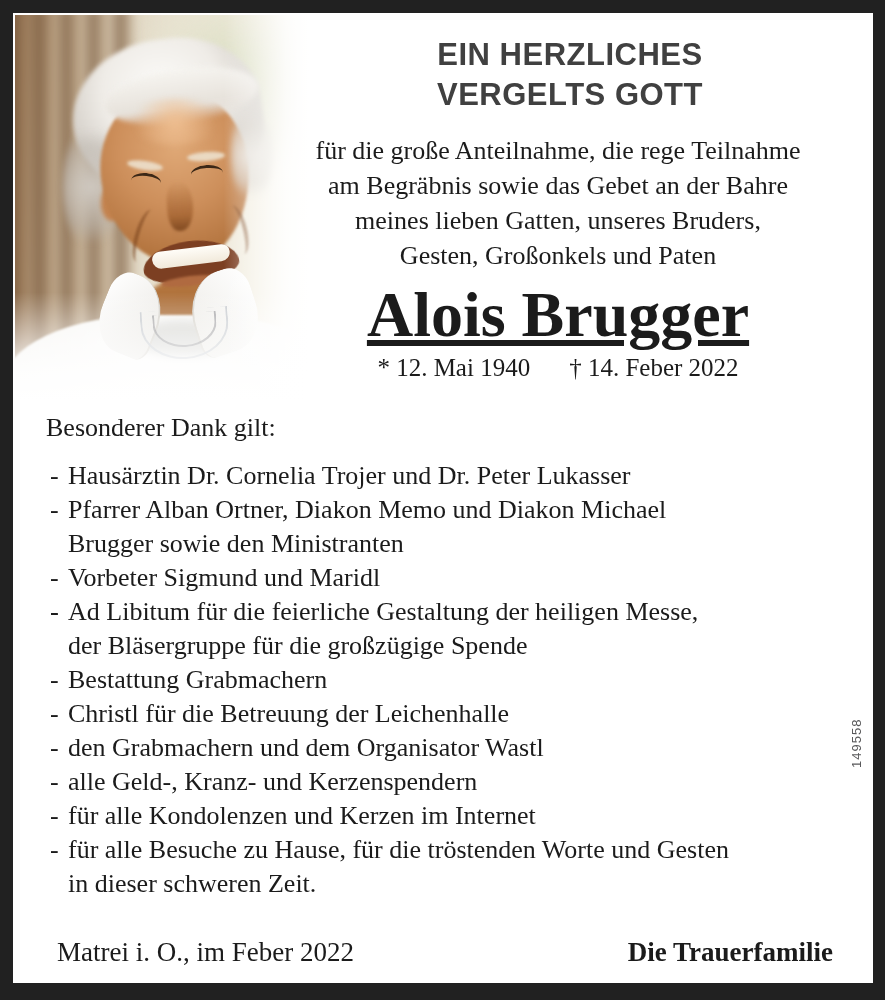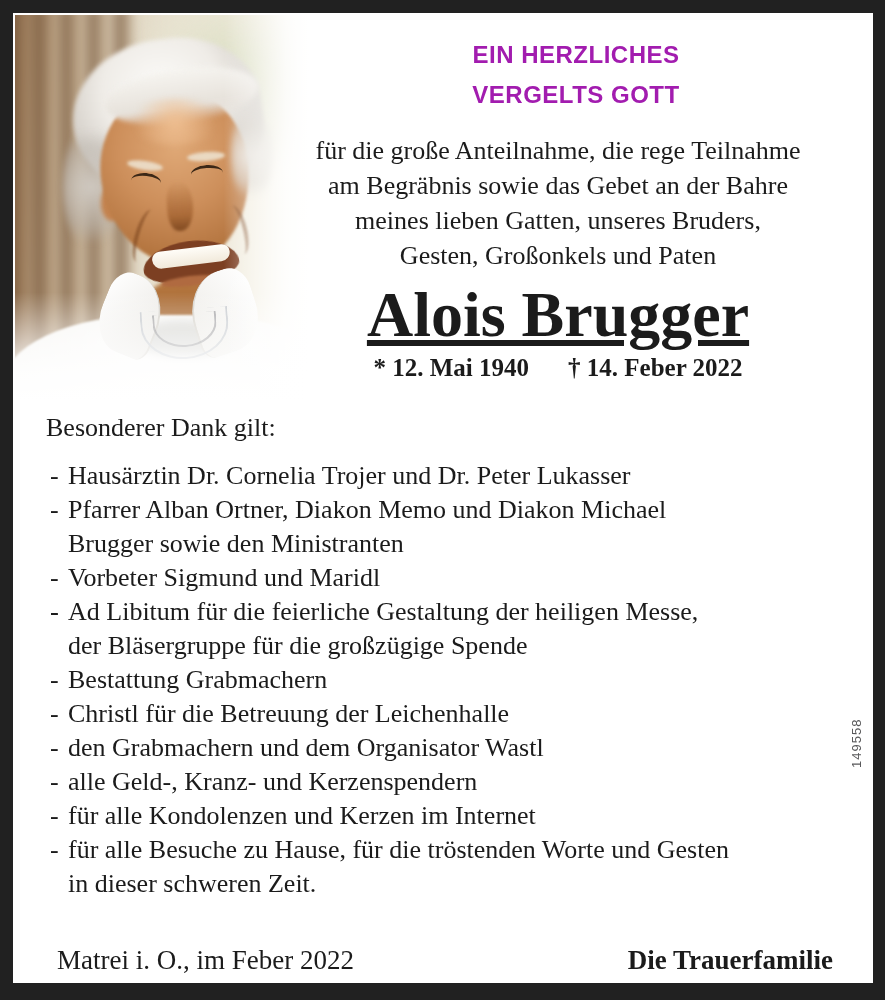--- a/index.html
+++ b/index.html
@@ -40,36 +40,36 @@
   .ph-collar-right{left:176px;top:256px;width:64px;height:82px;background:linear-gradient(245deg,#ffffff,#eceae5);border-left:2px solid #d8d5ce;border-radius:60% 30% 50% 20%;transform:rotate(-18deg);}
   .ph-collar-shadow{left:120px;top:306px;width:96px;height:36px;border-radius:50%;background:rgba(150,148,140,.35);filter:blur(5px);}
   .ph-chain{left:126px;top:294px;width:84px;height:48px;border:2.5px solid rgba(195,200,205,.95);border-top:none;border-radius:0 0 50% 50%/0 0 70% 70%;transform:rotate(-4deg);}
   .ph-chain2{left:138px;top:298px;width:60px;height:32px;border:2px solid rgba(120,120,125,.6);border-top:none;border-radius:0 0 50% 50%/0 0 70% 70%;transform:rotate(-4deg);}
   .ph-fade{inset:0;background:
     linear-gradient(90deg,rgba(255,255,255,0) 70%,rgba(255,255,255,.85) 91%,#fff 99%),
     linear-gradient(180deg,rgba(255,255,255,0) 72%,rgba(255,255,255,.9) 93%,#fff 100%);}
 
   
   .right-col{position:absolute;left:270px;top:0;width:550px;text-align:center;}
-  .headline{position:absolute;top:22px;left:18px;width:100%;
-    font-family:"Liberation Sans",sans-serif;font-weight:700;font-size:24px;line-height:40px;
-    letter-spacing:.5px;color:#a21caf;}
+  .headline{position:absolute;top:22px;left:12px;width:100%;
+    font-family:"Liberation Sans",sans-serif;font-weight:700;font-size:31px;line-height:40px;
+    letter-spacing:.5px;color:#404040;}
   .intro{position:absolute;top:120px;left:0;width:100%;font-size:26px;line-height:35px;}
   .intro div{white-space:nowrap;}
   .name{position:absolute;top:270px;left:0;width:100%;font-weight:700;font-size:64px;line-height:64px;text-decoration:underline;}
-  .dates{position:absolute;top:340px;left:0;width:100%;font-weight:700;font-size:25px;line-height:30px;
+  .dates{position:absolute;top:340px;left:0;width:100%;font-weight:400;font-size:25px;line-height:30px;
     display:flex;justify-content:center;gap:39px;}
 
   .thanks{position:absolute;left:33px;top:398px;width:790px;font-size:26px;line-height:34px;}
   .thanks-title{margin-bottom:14px;}
   .thanks-row{position:relative;padding-left:22px;white-space:nowrap;}
   .thanks-row .dash{position:absolute;left:4px;top:0;}
 
   .footer{position:absolute;left:44px;right:40px;top:922px;display:flex;justify-content:space-between;
-    font-size:27px;line-height:34px;margin-top:8px;}
+    font-size:27px;line-height:34px;}
   .footer .sig{font-weight:700;}
 
   .refnum{position:absolute;right:6px;top:688px;height:84px;width:18px;
     writing-mode:vertical-rl;transform:rotate(180deg);
     font-family:"Liberation Sans",sans-serif;font-size:13px;letter-spacing:1px;color:#58585a;
     text-align:center;}
 </style>
 </head>
 <body>
 

